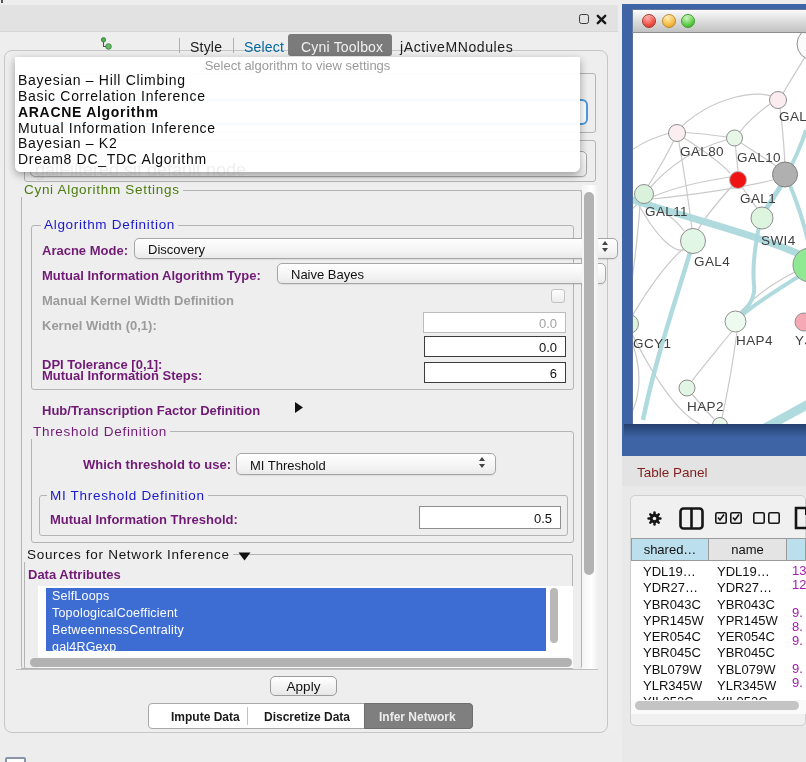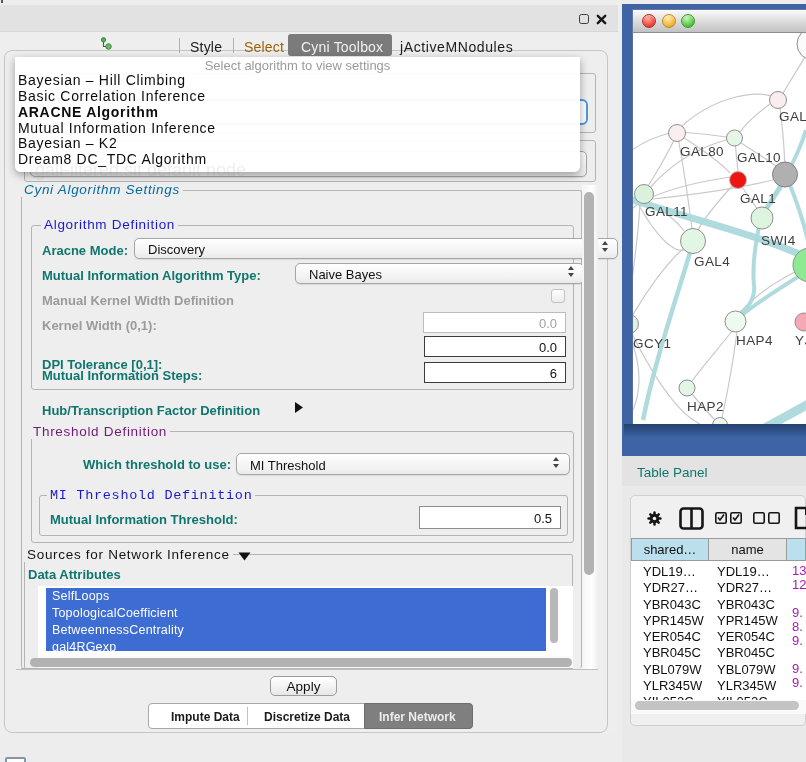--- a/index.html
+++ b/index.html
@@ -1,19 +1,19 @@
 <!DOCTYPE html>
 <html><head>
 <meta charset="utf-8">
 <style>
   * { margin:0; padding:0; box-sizing:border-box; }
   html,body { width:806px; height:762px; overflow:hidden; }
   body { font-family:"Liberation Sans", sans-serif; background:#ededed; position:relative; }
   .abs { position:absolute; }
-  .lbl { position:absolute; font-size:13px; font-weight:bold; color:#0f766e; white-space:nowrap; line-height:13px; }
+  .lbl { position:absolute; font-size:13px; font-weight:bold; color:#701a75; white-space:nowrap; line-height:13px; }
   .dis { color:#9b9b9b; }
   .gbox { position:absolute; border:1px solid #b4b4b4; border-radius:3px; }
   .gtitle { position:absolute; font-size:13.5px; letter-spacing:0.7px; line-height:13.5px; background:#eeeeee; padding:0 3px; white-space:nowrap; }
   .combo { position:absolute; border:1px solid #a6a6a6; border-radius:5px; background:linear-gradient(#ffffff,#f2f2f2 70%,#e9e9e9); box-shadow:0 1px 1px rgba(0,0,0,0.08); }
   .combo .ctext { position:absolute; left:13px; top:4px; font-size:13px; color:#111; line-height:13px; white-space:nowrap; }
   .spin { position:absolute; width:7px; color:#333; }
   .spin:before { content:""; position:absolute; top:0; left:0; border-left:3.5px solid transparent; border-right:3.5px solid transparent; border-bottom:4.5px solid #444; }
   .spin:after { content:""; position:absolute; top:7px; left:0; border-left:3.5px solid transparent; border-right:3.5px solid transparent; border-top:4.5px solid #444; }
   .tfield { position:absolute; background:#ffffff; font-size:13px; color:#111; text-align:right; line-height:21px; padding-right:8px; }
 </style>
@@ -34,45 +34,45 @@
 <div class="abs" style="left:288px; top:34px; width:104px; height:22px; background:#7b7b7b; border-radius:3px;"></div>
 <svg class="abs" style="left:100px; top:37px;" width="13" height="13" viewBox="0 0 13 13">
   <circle cx="3.5" cy="2.8" r="2.2" fill="#4caf50" stroke="#2e7d32" stroke-width="0.8"></circle>
   <circle cx="8.5" cy="9.5" r="2.8" fill="#66bb6a" stroke="#2e7d32" stroke-width="0.8"></circle>
   <path d="M3.5 5 L3.5 9.5 L6 9.5" stroke="#555" stroke-width="1.1" fill="none"></path>
 </svg>
 <div class="abs" style="left:115px; top:39px; font-size:14px; letter-spacing:0.2px; color:#1d1d1d;margin-top:32px;">Network</div>
 <div class="abs" style="left:179px; top:38px; width:1px; height:15px; background:#b0b0b0;"></div>
 <div class="abs" style="left:190px; top:39px; font-size:14px; letter-spacing:0.2px; color:#1d1d1d;">Style</div>
 <div class="abs" style="left:233px; top:38px; width:1px; height:15px; background:#b0b0b0;"></div>
-<div class="abs" style="left:244px; top:39px; font-size:14px; letter-spacing:0.2px; color:#a16207;">Select</div>
+<div class="abs" style="left:244px; top:39px; font-size:14px; letter-spacing:0.2px; color:#0369a1;">Select</div>
 <div class="abs" style="left:301px; top:39px; font-size:14px; letter-spacing:0.2px; color:#f0f0f0;">Cyni Toolbox</div>
 <div class="abs" style="left:400px; top:39px; font-size:14px; letter-spacing:0.6px; color:#1d1d1d;">jActiveMNodules</div>
 
 <div class="gbox" style="left:24px; top:73px; width:572px; height:60px;"></div>
 <div class="abs" style="left:40px; top:99px; width:548px; height:26px; border:2.5px solid #4f97de; border-radius:6px; background:#fff;"></div>
 <div class="gbox" style="left:24px; top:140px; width:572px; height:42px;"></div>
 <div class="combo" style="left:30px; top:151px; width:557px; height:26px;"></div>
 
 <div id="scrollarea">
 
 <div class="gbox" style="left:21px; top:190px; width:561px; height:478px; border-radius:2px; border-bottom:none;"></div>
-<div class="gtitle" style="left:21px; top:183px; color:#0369a1;font-style:italic;">Cyni Algorithm Settings</div>
+<div class="gtitle" style="left:21px; top:183px; color:#4d7c0f;">Cyni Algorithm Settings</div>
 
 <div class="gbox" style="left:31px; top:225px; width:543px; height:165px;"></div>
 <div class="gtitle" style="left:41px; top:218px; color:#1a1acc;">Algorithm Definition</div>
 
 <div class="lbl" style="left:42px; top:244px;">Aracne Mode:</div>
 <div class="combo" style="left:134px; top:238px; width:484px; height:21px;">
       <span class="ctext">Discovery</span>
       <span class="spin" style="right:8px; top:2px;"></span>
     </div>
 
 <div class="lbl" style="left:42px; top:269px;">Mutual Information Algorithm Type:</div>
-<div class="combo" style="left:277px; top:263px; width:289px; height:21px;margin-left:18px;">
+<div class="combo" style="left:277px; top:263px; width:329px; height:21px;">
       <span class="ctext">Naive Bayes</span>
       <span class="spin" style="right:8px; top:2px;"></span>
     </div>
 
 <div class="lbl dis" style="left:42px; top:294px;">Manual Kernel Width Definition</div>
 <div class="abs" style="left:551px; top:289px; width:14px; height:14px; border:1px solid #c2c2c2; border-radius:3px; background:linear-gradient(#ffffff,#ececec);"></div>
 
 <div class="lbl dis" style="left:42px; top:319px;">Kernel Width (0,1):</div>
 <div class="tfield" style="left:423px; top:312px; width:143px; height:21px; border:1px solid #bcbcbc; color:#a2a2a2;">0.0</div>
 
@@ -84,27 +84,27 @@
 
 <div class="lbl" style="left:42px; top:404px;">Hub/Transcription Factor Definition</div>
 <svg class="abs" style="left:294px; top:401px;" width="10" height="13" viewBox="0 0 10 13">
       <path d="M1 1 L9 6.5 L1 12 Z" fill="#111"></path>
     </svg>
 
 <div class="gbox" style="left:31px; top:431px; width:543px; height:112px;"></div>
 <div class="gtitle" style="left:30px; top:425px; color:#701a75;">Threshold Definition</div>
 
 <div class="lbl" style="left:83px; top:458px;">Which threshold to use:</div>
-<div class="combo" style="left:236px; top:453px; width:334px; height:22px;">
+<div class="combo" style="left:236px; top:453px; width:260px; height:22px;">
       <span class="ctext" style="top:5px;">MI Threshold</span>
       <span class="spin" style="right:9px; top:3px;"></span>
     </div>
 
 <div class="gbox" style="left:39px; top:495px; width:529px; height:41px;"></div>
-<div class="gtitle" style="left:47px; top:489px; color:#1a1acc;font-family:Liberation Mono, monospace;">MI Threshold Definition</div>
+<div class="gtitle" style="left:47px; top:489px; color:#1a1acc;">MI Threshold Definition</div>
 <div class="lbl" style="left:50px; top:513px;">Mutual Information Threshold:</div>
 <div class="tfield" style="left:419px; top:506px; width:142px; height:23px; border:1px solid #8e8e8e; line-height:23px;">0.5</div>
 
 <div class="gbox" style="left:24px; top:554px; width:549px; height:115px; border-radius:2px;"></div>
 <div class="gtitle" style="left:24px; top:548px; color:#141414;">Sources for Network Inference</div>
 <svg class="abs" style="left:238px; top:552px;" width="13" height="9" viewBox="0 0 13 9">
       <path d="M0.5 0.5 L12.5 0.5 L6.5 8.5 Z" fill="#111"></path>
     </svg>
 <div class="lbl" style="left:28px; top:568px;">Data Attributes</div>
 
@@ -222,21 +222,21 @@
       <text x="687" y="411">HAP2</text>
     </g>
   </g>
 </svg>
 </div>
 
 <div class="abs" style="left:624px; top:424px; width:182px; height:14px; background:linear-gradient(#24406e,#3e64a6);"></div>
 
 <div class="abs" style="left:622px; top:456px; width:184px; height:306px; background:#e9e9e9;"></div>
 <div class="abs" style="left:622px; top:456px; width:184px; height:30px; background:#e3e3e3;"></div>
-<div class="abs" style="left:637px; top:465px; font-size:13.5px; color:#0f766e;text-align:right;">Table Panel</div>
+<div class="abs" style="left:637px; top:465px; font-size:13.5px; color:#7f1d1d;text-align:right;">Table Panel</div>
 
 <div class="abs" style="left:630px; top:495px; width:176px; height:231px; background:#f0f0f0; border:1px solid #cfcfcf; border-radius:5px;"></div>
 
 <svg class="abs" style="left:646px; top:510px;" width="17" height="17" viewBox="0 0 20 20">
   <g stroke="#161616" stroke-width="3" stroke-linecap="round">
     <path d="M10 3 L10 17 M3 10 L17 10 M5.05 5.05 L14.95 14.95 M14.95 5.05 L5.05 14.95"></path>
   </g>
   <circle cx="10" cy="10" r="5.6" fill="#161616"></circle>
   <circle cx="10" cy="10" r="2.1" fill="#f0f0f0"></circle>
 </svg>

